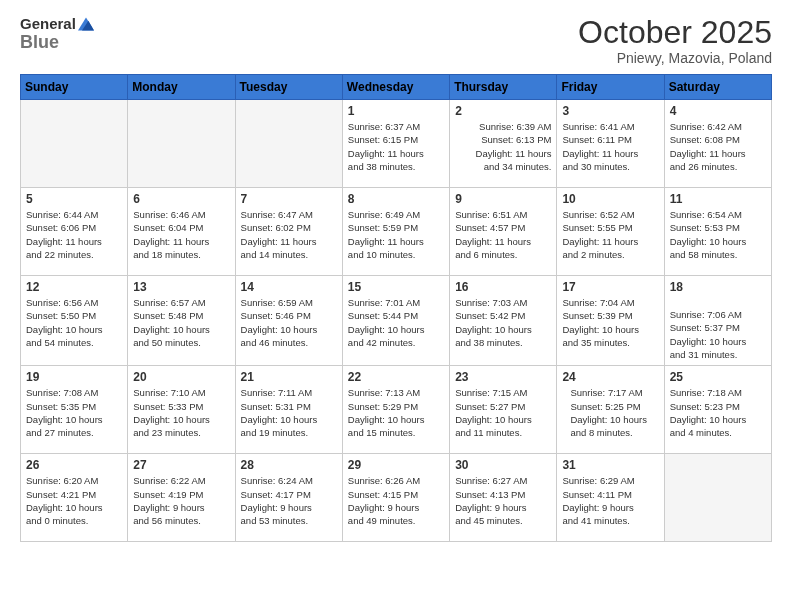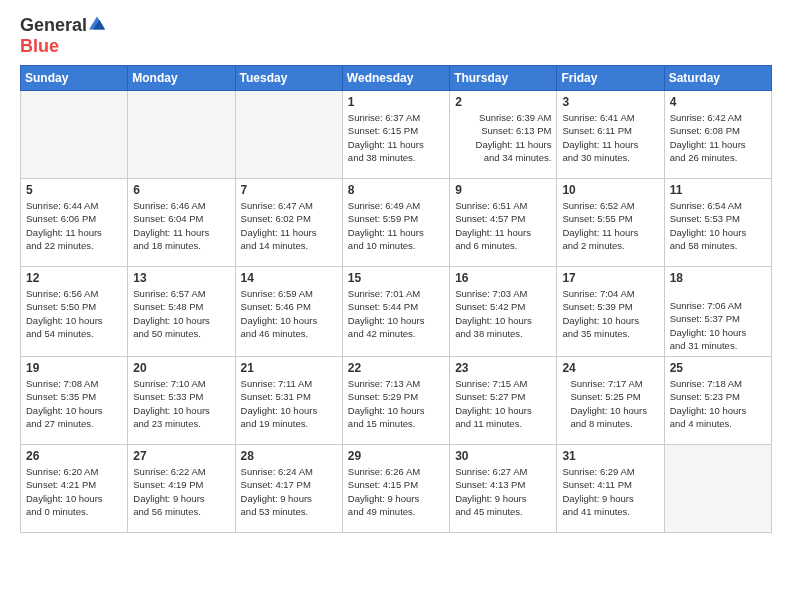--- a/index.html
+++ b/index.html
@@ -22,22 +22,22 @@
       align-items: flex-start;
       margin-bottom: 8px;
     }
     .logo {
       display: flex;
       flex-direction: column;
       align-items: flex-start;
     }
     .logo-text {
       display: flex;
-      align-items: flex-start;
-      font-size: 18px;
+      align-items: flex-end;
+      font-size: 15px;
       font-weight: bold;
     }
     .logo-general {
       color: #333;
     }
     .logo-blue {
       color: #3a7bd5;
     }
     .logo-icon {
       width: 16px;
@@ -57,21 +57,21 @@
       font-size: 14px;
       color: #555;
     }
     .calendar {
       width: 100%;
       border-collapse: collapse;
       border: 1px solid #ccc;
     }
     .calendar th {
       background: #3a7bd5;
-      color: #ffffff;
+      color: #000000;
       font-size: 12px;
       font-weight: bold;
       padding: 5px 4px;
       text-align: left;
       border: 1px solid #2a5fb5;
     }
     .calendar td {
       border: 1px solid #ccc;
       vertical-align: top;
       padding: 4px 5px;
@@ -106,22 +106,26 @@
   <div class="header">
     <div class="logo">
       <div class="logo-text">
         <span class="logo-general">General</span>
         <svg class="logo-icon" viewBox="0 0 20 16" xmlns="http://www.w3.org/2000/svg">
           <polygon points="0,16 10,0 20,16" fill="#3a7bd5"></polygon>
           <polygon points="5,16 13,4 20,16" fill="#1a4fa0"></polygon>
         </svg>
       </div>
       <div style="display:flex; align-items:center;">
-        <span class="logo-blue" style="color:#ef4444; font-size:18px; font-weight:bold;">Blue</span>
+        <span class="logo-blue" style="color:#737373; font-size:18px; font-weight:bold;">Blue</span>
       </div>
+    </div>
+    <div class="title-block">
+      <div class="month-title">October 2025</div>
+      <div class="location">Pniewy, Mazovia, Poland</div>
     </div>
   </div>
 
   <table class="calendar">
     <thead>
       <tr>
         <th>Sunday</th>
         <th>Monday</th>
         <th>Tuesday</th>
         <th>Wednesday</th>

